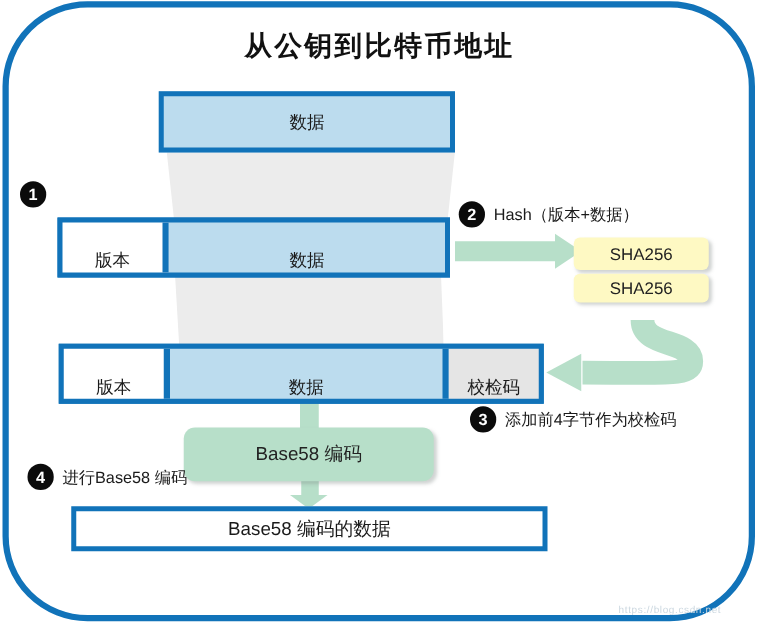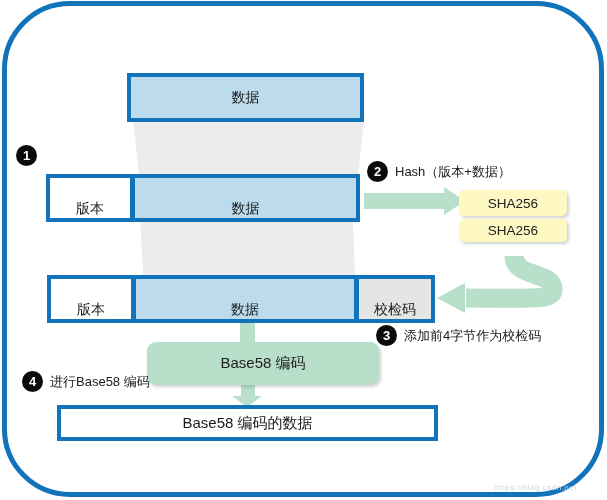--- a/index.html
+++ b/index.html
@@ -48,38 +48,39 @@
 
   
   .hashbox{position:absolute;left:459px;width:108px;background:#fef9c3;border-radius:5px;
     display:flex;align-items:center;justify-content:center;font-size:13.5px;color:#222;
     box-shadow:2px 2px 3px rgba(120,130,125,0.35);}
   .hash1{top:190px;height:26px;}
   .hash2{top:219px;height:23px;}
   .hash3{top:245px;height:22px;}
 
   
-  .base58{position:absolute;left:147px;top:342px;width:232px;height:43px;
+  .base58{position:absolute;left:147px;top:342px;width:200px;height:43px;
     background:#b7dfc9;border-radius:9px;display:flex;align-items:center;justify-content:center;
     font-size:15px;color:#222;box-shadow:2px 2px 3px rgba(120,130,125,0.35);}
 
   .box-bottom{left:57px;top:405px;width:381px;height:36px;background:#fff;font-size:15px;}
 
   .arrow-layer{position:absolute;left:0;top:0;width:607px;height:500px;pointer-events:none;}
 
   .watermark{position:absolute;right:30px;top:483px;font-size:8px;color:#ccd8e0;
     letter-spacing:0.5px;margin-left:20px;}
 </style>
 </head>
 <body>
 
 <div class="canvas">
 
   <div class="outer-frame"></div>
 
+  <div class="title">从公钥到比特币地址</div>
 
   <div class="funnel funnel1"></div>
   <div class="funnel funnel2"></div>
 
   <svg class="arrow-layer">
 
     <rect x="364" y="193" width="82" height="16" fill="#b7dfc9"></rect>
     <polygon points="444,187 444,215 465,201" fill="#b7dfc9"></polygon>
 
     <path d="M 514 256 C 514 278 553 271 553 289 C 553 301 534 298 466 298" stroke="#b7dfc9" stroke-width="19" fill="none"></path>

